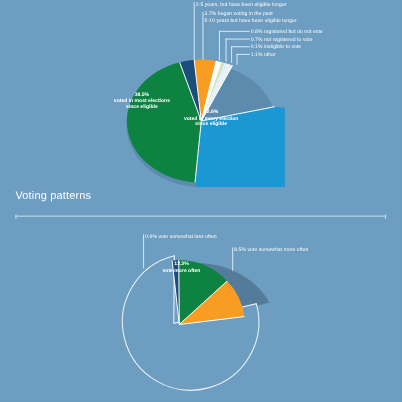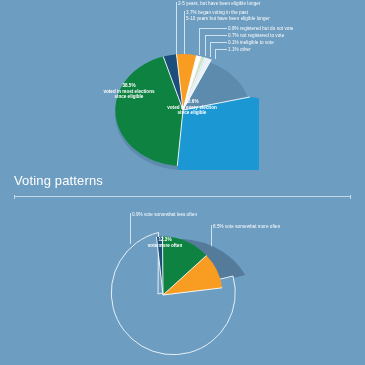--- a/index.html
+++ b/index.html
@@ -24,21 +24,21 @@
   .callout.wrap{white-space:normal;width:78px;}
 
   
   .lead-v{position:absolute;background:#cfe2ef;width:0.7px;}
   .lead-h{position:absolute;background:#cfe2ef;height:0.7px;}
 
   
   .section-title{
     position:absolute;
     color:#ffffff;
-    font-size:13px;
+    font-size:10px;
     letter-spacing:0.15px;
   }
   .divider{
     position:absolute;
     height:1px;
     background:#c2dae9;
   }
   .divider::before,.divider::after{
     content:"";position:absolute;top:-1.5px;width:1px;height:4px;background:#c2dae9;
   }

